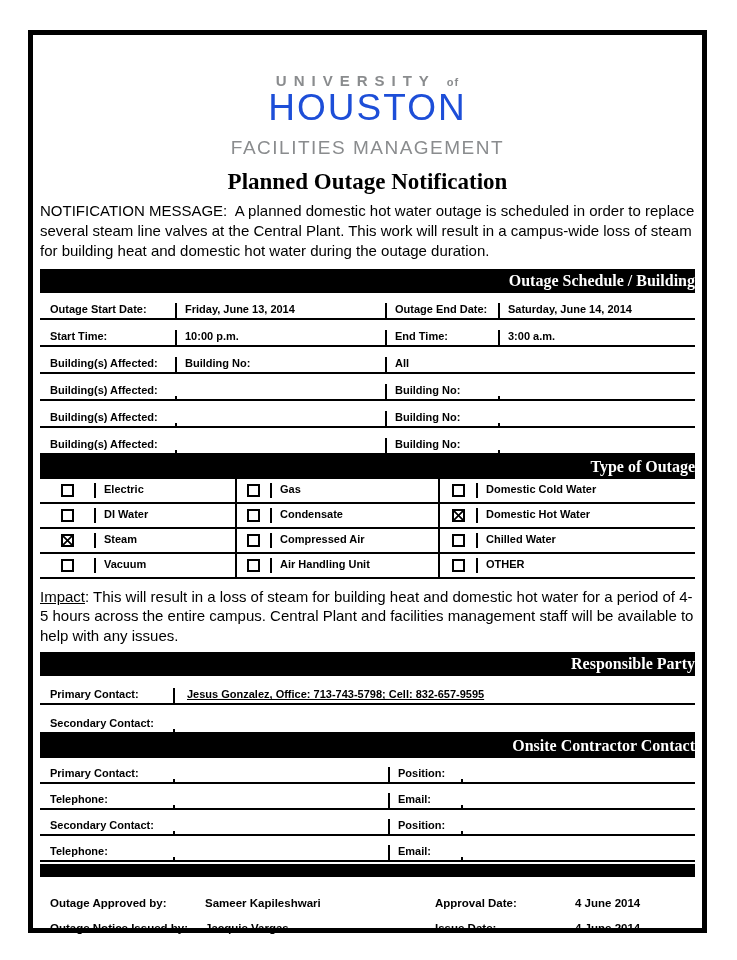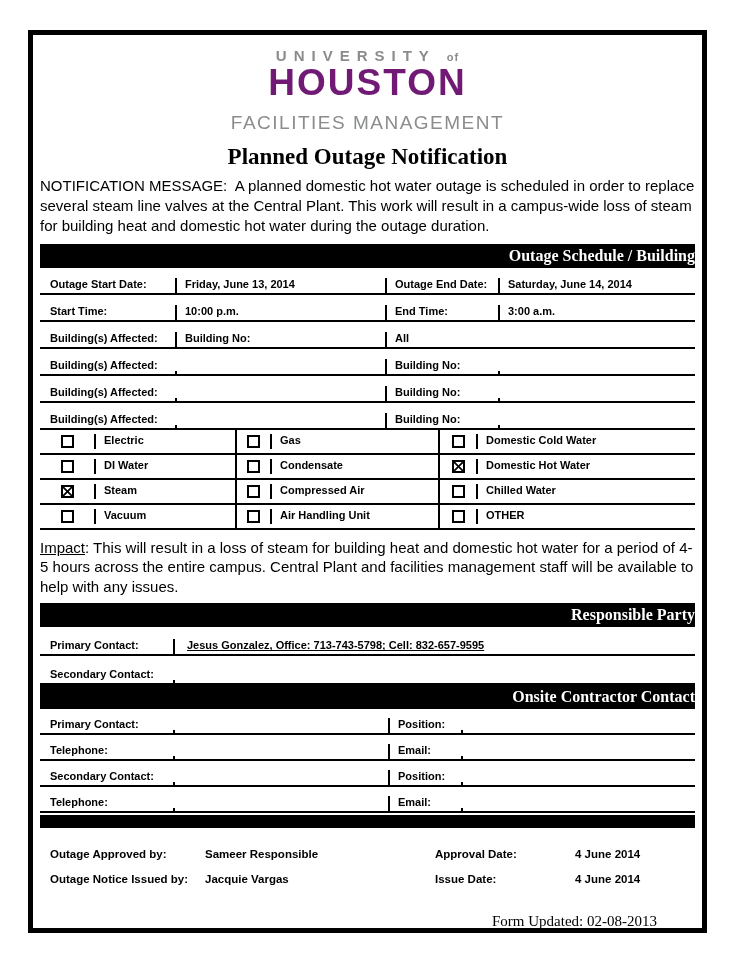--- a/index.html
+++ b/index.html
@@ -3,23 +3,23 @@
 <meta charset="utf-8">
 <style>
   html,body { margin:0; padding:0; background:#ffffff; }
   body { width:737px; height:960px; position:relative; font-family:"Liberation Sans",sans-serif; color:#000; }
   .page { position:absolute; left:28px; top:30px; width:679px; height:903px; box-sizing:border-box;
           border:5px solid #000; background:#fff; }
   .content { margin:0 7px; }
 
   
   .logo { text-align:center; padding-top:12px; color:#8a8c8e; }
-  .logo-l1 { font-size:15px; font-weight:bold; letter-spacing:7px; }
+  .logo-l1 { font-size:15px; font-weight:bold; letter-spacing:7px;margin-top:25px; }
   .logo-of { font-size:11px; letter-spacing:1px; font-weight:bold; }
-  .logo-l2 { font-size:37px; font-weight:bold; color:#701a75; letter-spacing:2px; line-height:1.02; }
+  .logo-l2 { font-size:37px; font-weight:normal; color:#1d4ed8; letter-spacing:2px; line-height:1.02; }
   .logo-l3 { font-size:19px; letter-spacing:1.5px; margin-top:10px; }
 
   .title { font-family:"Liberation Serif",serif; font-size:23px; font-weight:bold; text-align:center; margin:10px 0 6px; }
 
   .notif, .impact { font-size:15px; font-weight:normal; line-height:1.33; margin:0 0 8px; }
   .impact { margin:8px 0 6px; }
   .ul { text-decoration:underline; }
 
   .banner { background:#000; color:#fff; font-family:"Liberation Serif",serif; font-weight:bold;
             font-size:16px; text-align:right; height:24px; line-height:24px; }
@@ -104,20 +104,21 @@
         <div class="cell bl"></div>
       </div>
       <div class="row">
         <div class="cell">Building(s) Affected:</div>
         <div class="cell bl"></div>
         <div class="cell bl">Building No:</div>
         <div class="cell bl"></div>
       </div>
     </div>
 
+    <div class="banner">Type of Outage</div>
 
     <div class="cbgrid">
       <div class="row">
         <div class="cbcell">
             <span class="cb"></span>
           </div>
         <div class="cell bl">Electric</div>
         <div class="cbcell bl">
             <span class="cb"></span>
           </div>
@@ -213,21 +214,21 @@
         <div class="cell bl">Email:</div>
         <div class="cell bl"></div>
       </div>
     </div>
 
     <div class="blackbar"></div>
 
     <div class="approval">
       <div class="app-row">
         <div>Outage Approved by:</div>
-        <div>Sameer Responsible</div>
+        <div>Sameer Kapileshwari</div>
         <div>Approval Date:</div>
         <div>4 June 2014</div>
       </div>
       <div class="app-row">
         <div>Outage Notice Issued by:</div>
         <div>Jacquie Vargas</div>
         <div>Issue Date:</div>
         <div>4 June 2014</div>
       </div>
     </div>

